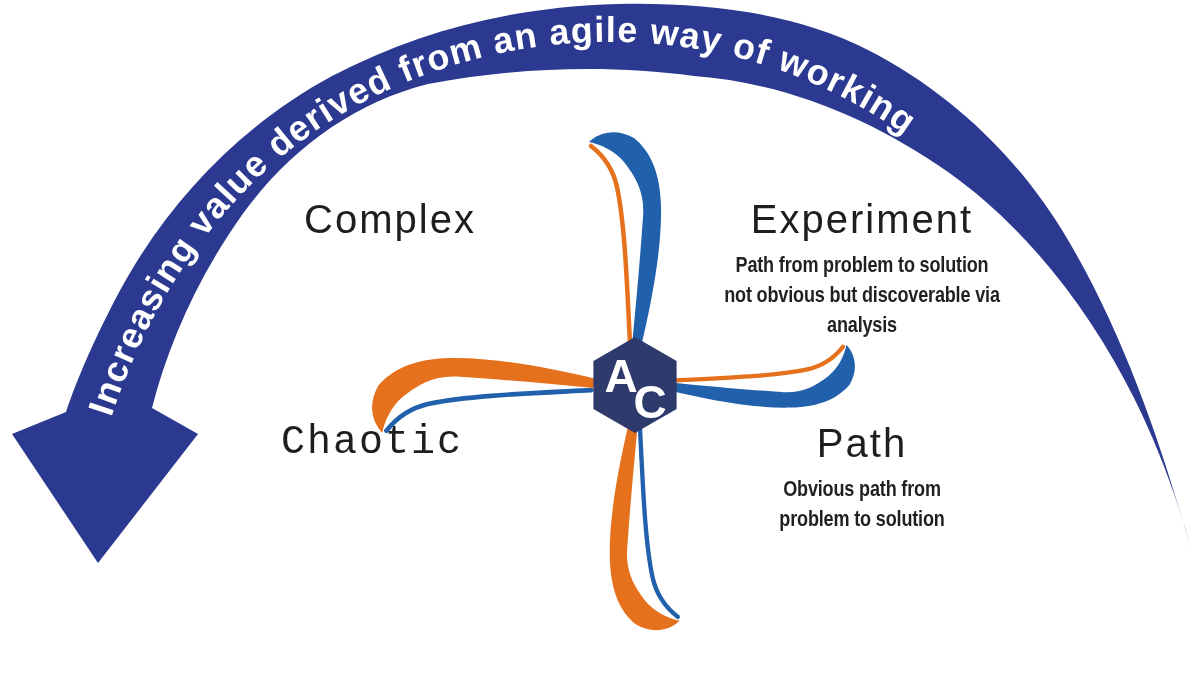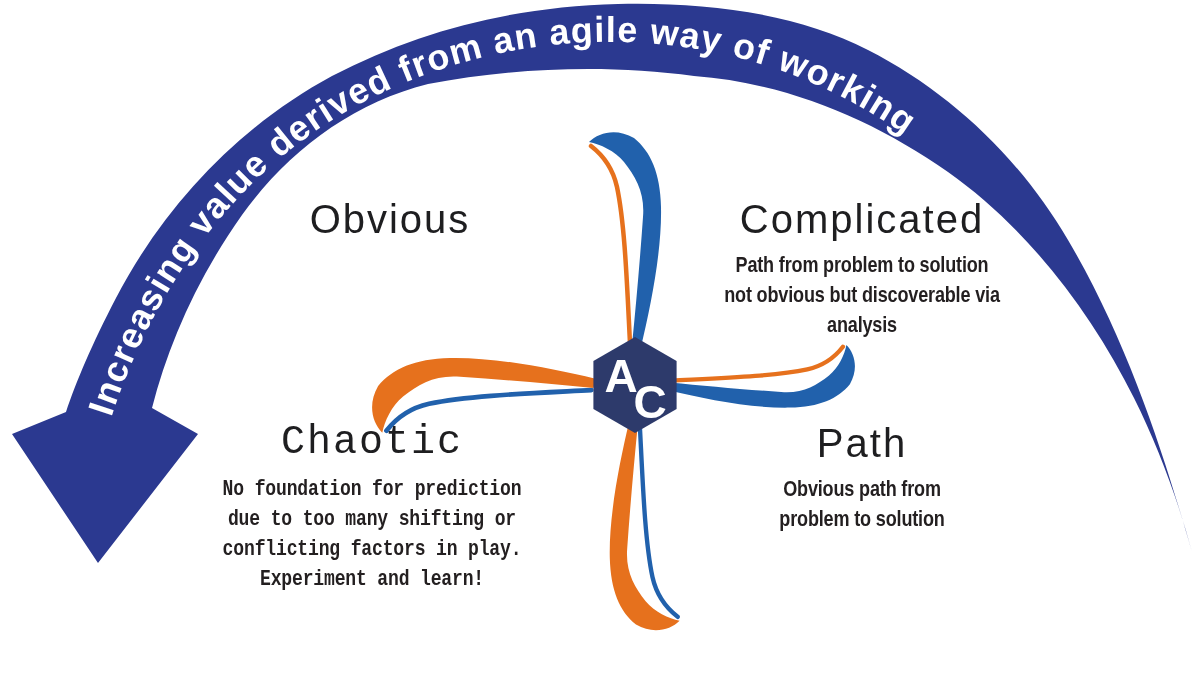--- a/index.html
+++ b/index.html
@@ -121,40 +121,34 @@
                  C 0,-39 3,-38 6,-38 Z" fill="#e6711d"></path>
       </g>
 
       <polygon points="0,-48 41.6,-24 41.6,24 0,48 -41.6,24 -41.6,-24" fill="#2d3a6b"></polygon>
       <text class="monogram" x="-14" y="7">A</text>
       <text class="monogram" x="15" y="33">C</text>
     </g>
   </svg>
 
   <div class="quad" style="left:390px;top:196px;">
-    <div class="qtitle">Obvious</div>
+    <div class="qtitle">Complex</div>
   </div>
 
   <div class="quad" style="left:862px;top:196px;">
-    <div class="qtitle">Complicated</div>
+    <div class="qtitle">Experiment</div>
     <div class="qbody">
         <div class="bodyline">Path from problem to solution</div>
         <div class="bodyline">not obvious but discoverable via</div>
         <div class="bodyline">analysis</div>
       </div>
   </div>
 
   <div class="quad" style="left:372px;top:420px;font-family:Liberation Mono, monospace;">
     <div class="qtitle">Chaotic</div>
-    <div class="qbody">
-        <div class="bodyline">No foundation for prediction</div>
-        <div class="bodyline">due to too many shifting or</div>
-        <div class="bodyline">conflicting factors in play.</div>
-        <div class="bodyline">Experiment and learn!</div>
-      </div>
   </div>
 
   <div class="quad" style="left:862px;top:420px;">
     <div class="qtitle">Path</div>
     <div class="qbody">
         <div class="bodyline">Obvious path from</div>
         <div class="bodyline">problem to solution</div>
       </div>
   </div>
 

